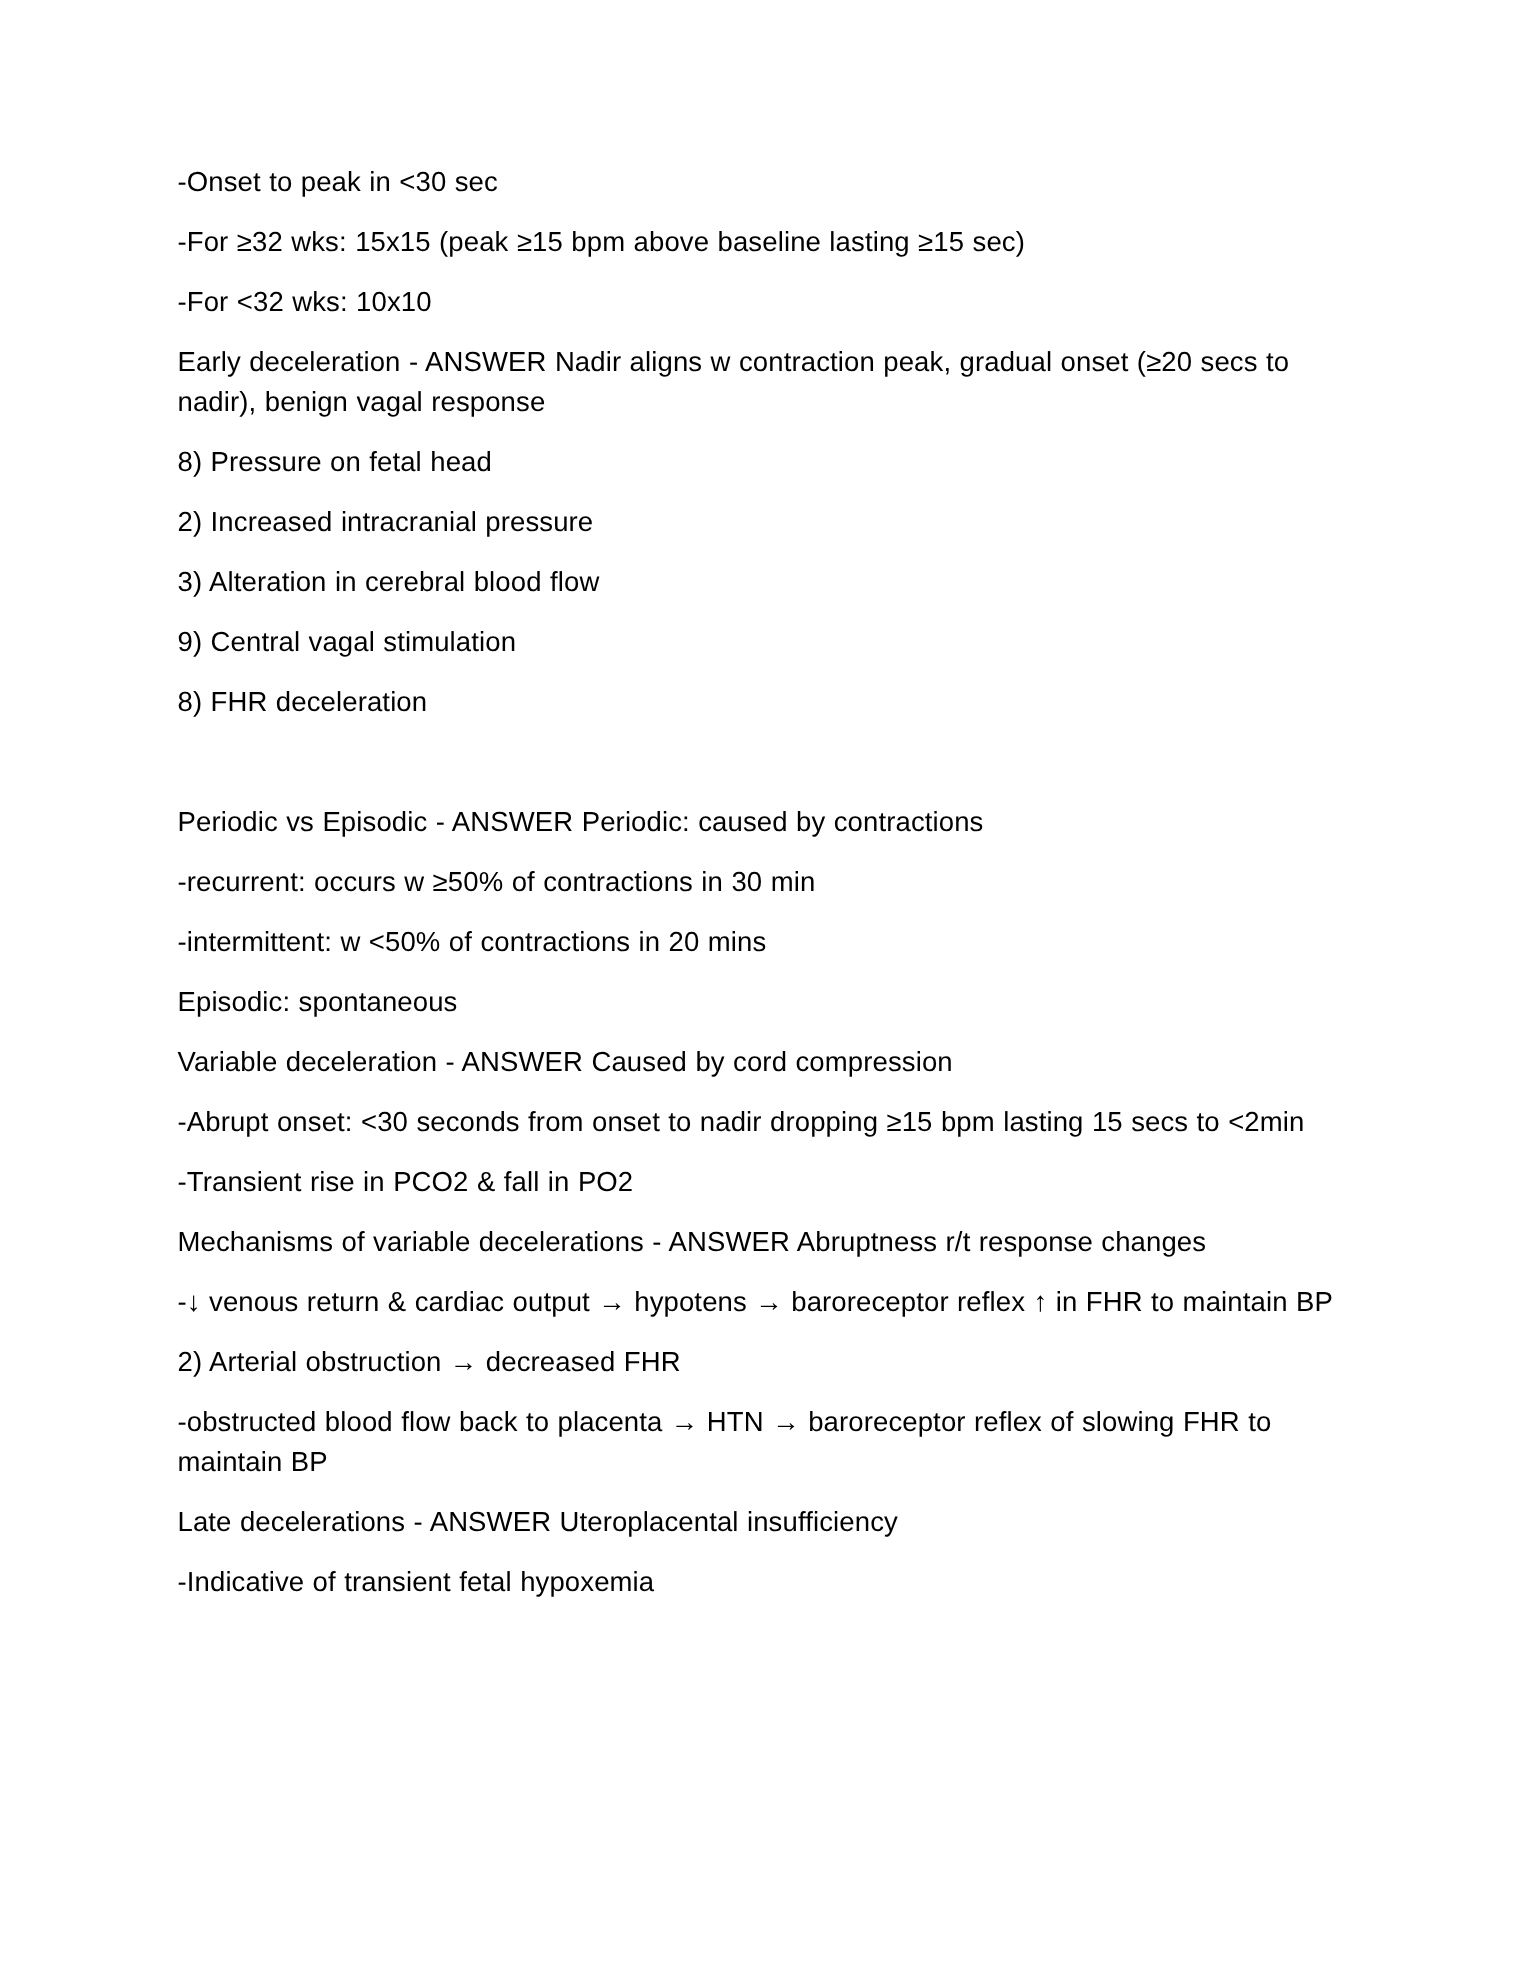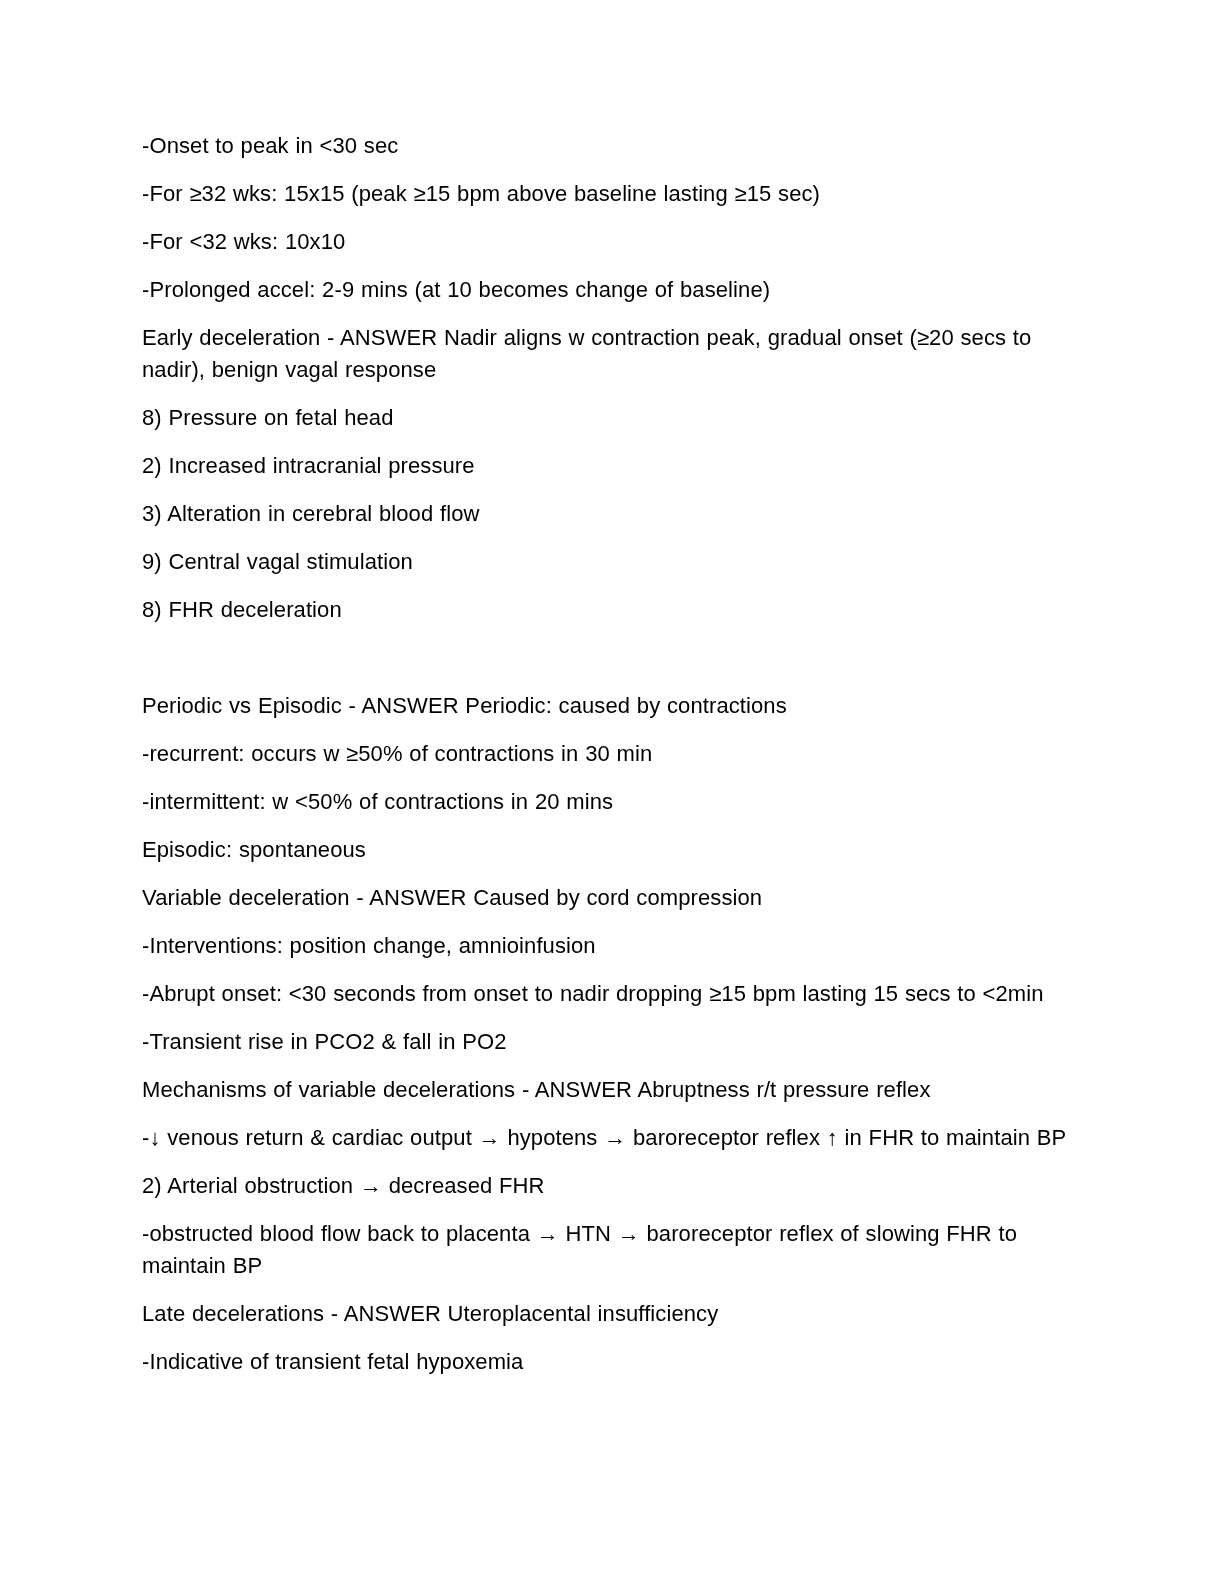--- a/index.html
+++ b/index.html
@@ -33,36 +33,34 @@
   }
 </style>
 </head>
 <body style="background: rgb(255, 255, 255);">
 
 <div class="page">
   <div class="doc-body" style="color: rgb(0, 0, 0);">
       <p>-Onset to peak in &lt;30 sec</p>
       <p>-For ≥32 wks: 15x15 (peak ≥15 bpm above baseline lasting ≥15 sec)</p>
       <p>-For &lt;32 wks: 10x10</p>
-      <p>-Prolonged accel: 2-9 mins (at 10 becomes change of baseline)</p>
       <p>Early deceleration - ANSWER Nadir aligns w contraction peak, gradual onset (≥20 secs to nadir), benign vagal response</p>
       <p>8) Pressure on fetal head</p>
       <p>2) Increased intracranial pressure</p>
       <p>3) Alteration in cerebral blood flow</p>
       <p>9) Central vagal stimulation</p>
       <p>8) FHR deceleration</p>
       <p></p>
       <p>Periodic vs Episodic - ANSWER Periodic: caused by contractions</p>
       <p>-recurrent: occurs w ≥50% of contractions in 30 min</p>
       <p>-intermittent: w &lt;50% of contractions in 20 mins</p>
       <p>Episodic: spontaneous</p>
       <p>Variable deceleration - ANSWER Caused by cord compression</p>
-      <p>-Interventions: position change, amnioinfusion</p>
       <p>-Abrupt onset: &lt;30 seconds from onset to nadir dropping ≥15 bpm lasting 15 secs to &lt;2min</p>
       <p>-Transient rise in PCO2 &amp; fall in PO2</p>
-      <p>Mechanisms of variable decelerations - ANSWER Abruptness r/t pressure reflex</p>
+      <p>Mechanisms of variable decelerations - ANSWER Abruptness r/t response changes</p>
       <p>-↓ venous return &amp; cardiac output → hypotens → baroreceptor reflex ↑ in FHR to maintain BP</p>
       <p>2) Arterial obstruction → decreased FHR</p>
       <p>-obstructed blood flow back to placenta → HTN → baroreceptor reflex of slowing FHR to maintain BP</p>
       <p>Late decelerations - ANSWER Uteroplacental insufficiency</p>
       <p>-Indicative of transient fetal hypoxemia</p>
     </div>
 </div>
 
 </body></html>

